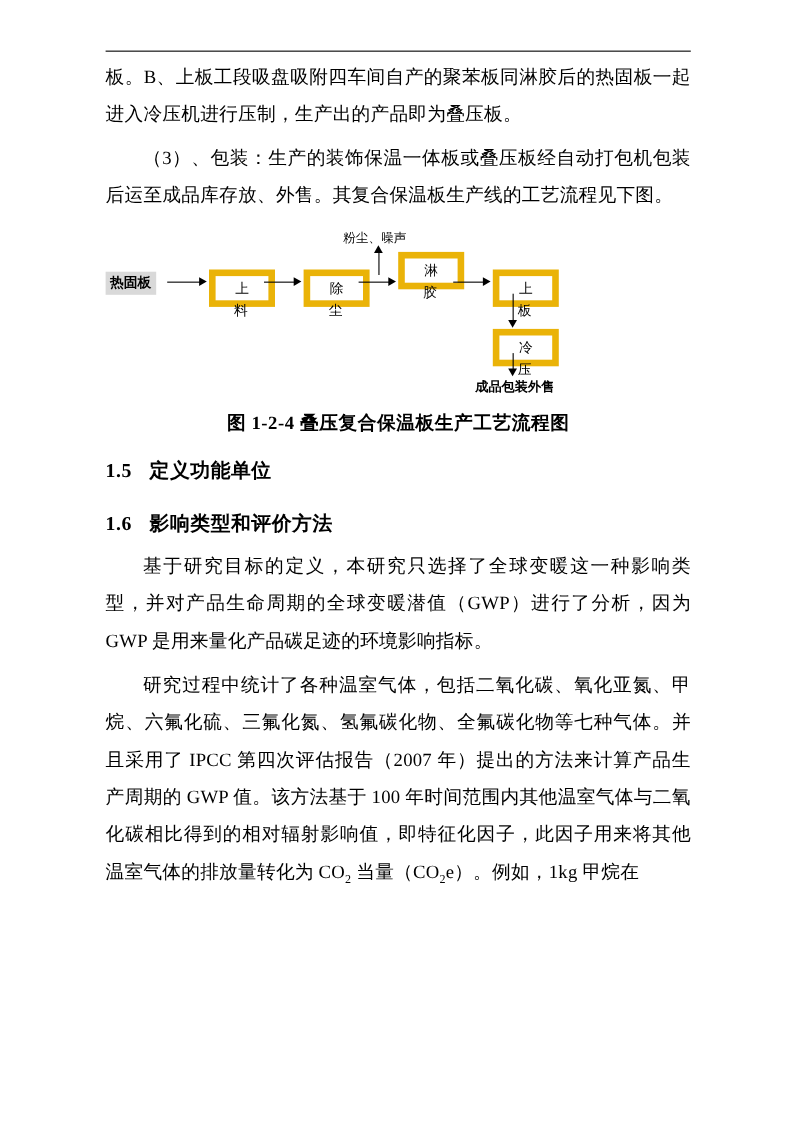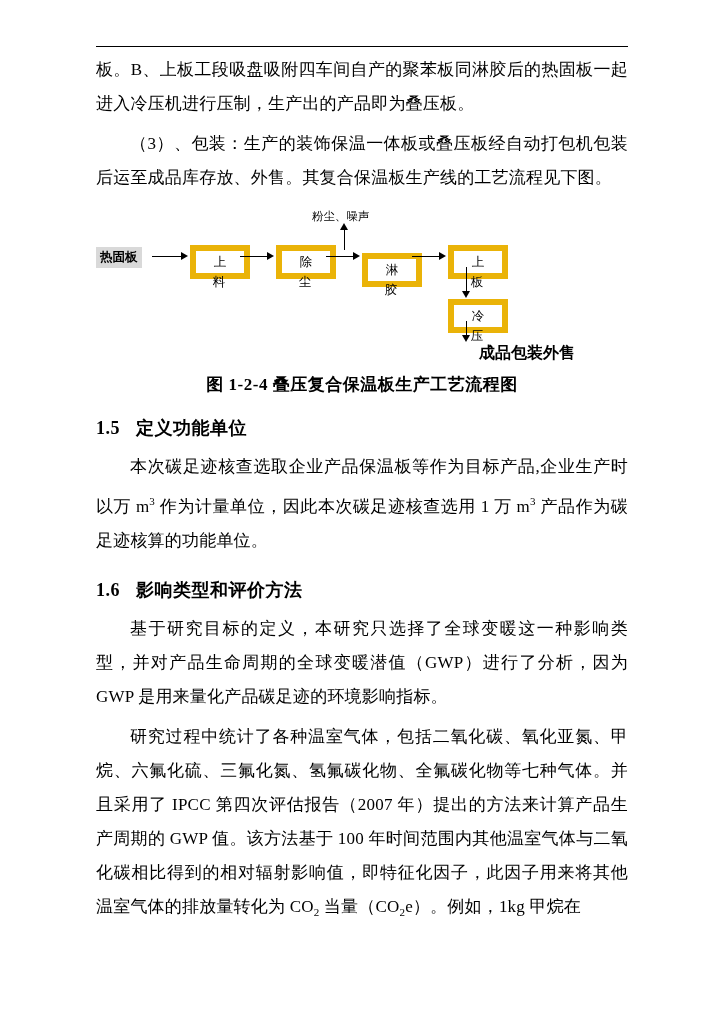--- a/index.html
+++ b/index.html
@@ -183,45 +183,44 @@
       <div class="dg-box" style="left:94px; top:36px; width:36px;">上 料</div>
 
       <div class="dg-line-h" style="left:144px; top:47px; width:28px;"></div>
       <div class="arrow-r" style="left:171px; top:43px;"></div>
 
       <div class="dg-box" style="left:180px; top:36px; width:36px;">除 尘</div>
 
       <div class="dg-line-h" style="left:230px; top:47px; width:28px;"></div>
       <div class="arrow-r" style="left:257px; top:43px;"></div>
 
-      <div class="dg-box" style="left:266px; top:44px; width:36px;">淋 胶</div>
+      <div class="dg-box" style="left:266px; top:20px; width:36px;">淋 胶</div>
 
       <div class="dg-line-h" style="left:316px; top:47px; width:28px;"></div>
       <div class="arrow-r" style="left:343px; top:43px;"></div>
 
       <div class="dg-box" style="left:352px; top:36px; width:36px;">上 板</div>
 
       <div class="dg-line-v" style="left:370px; top:58px; height:26px;"></div>
       <div class="arrow-d" style="left:366px; top:82px;"></div>
 
       <div class="dg-box" style="left:352px; top:90px; width:36px;">冷 压</div>
 
       <div class="dg-line-v" style="left:370px; top:112px; height:16px;"></div>
       <div class="arrow-d" style="left:366px; top:126px;"></div>
 
-      <div class="dg-label" style="left:336px; top:134px; font-weight:bold; font-size:16px;margin-left:47px;">成品包装外售</div>
+      <div class="dg-label" style="left:336px; top:134px; font-weight:bold; font-size:12px;">成品包装外售</div>
     </div>
 
     <div class="fig-caption">图 1-2-4 叠压复合保温板生产工艺流程图</div>
 
     <div class="heading">
       <span class="num">1.5</span><span>定义功能单位</span>
     </div>
 
-    <p class="para indent"><span>本次碳足迹核查选取企业产品保温板等作为目标产品,企业生产时以万 m</span><sup>3</sup><span> 作为计量单位，因此本次碳足迹核查选用 1 万 m</span><sup>3</sup><span> 产品作为碳足迹核算的功能单位。</span></p>
 
     <div class="heading">
       <span class="num">1.6</span><span>影响类型和评价方法</span>
     </div>
 
     <p class="para indent">基于研究目标的定义，本研究只选择了全球变暖这一种影响类型，并对产品生命周期的全球变暖潜值（GWP）进行了分析，因为 GWP 是用来量化产品碳足迹的环境影响指标。</p>
 
     <p class="para indent"><span>研究过程中统计了各种温室气体，包括二氧化碳、氧化亚氮、甲烷、六氟化硫、三氟化氮、氢氟碳化物、全氟碳化物等七种气体。并且采用了 IPCC 第四次评估报告（2007 年）提出的方法来计算产品生产周期的 GWP 值。该方法基于 100 年时间范围内其他温室气体与二氧化碳相比得到的相对辐射影响值，即特征化因子，此因子用来将其他温室气体的排放量转化为 CO</span><sub>2</sub><span> 当量（CO</span><sub>2</sub><span>e）。例如，1kg 甲烷在</span></p>
 
   </div>

